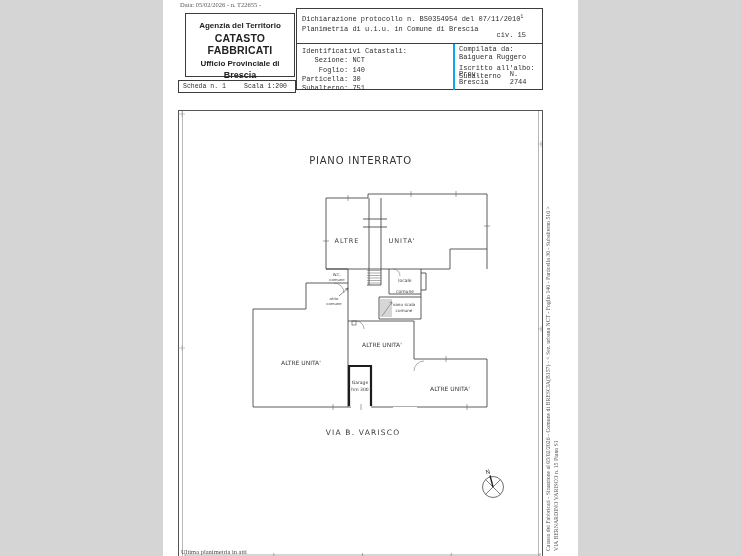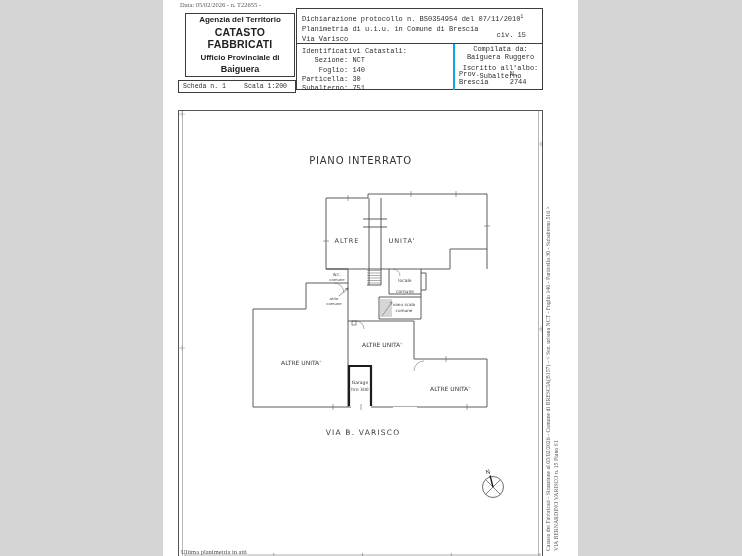--- a/index.html
+++ b/index.html
@@ -12,21 +12,21 @@
 
   .top-note{
     position:absolute;left:17px;top:1px;
     font-family:"Liberation Serif",serif;font-size:6.5px;color:#5a5a5a;white-space:nowrap;
   }
 
   .agency-box{
     position:absolute;left:22px;top:13px;width:108px;height:62px;
     border:1px solid #3c3c3c;text-align:center;color:#222;
   }
-  .agency-box .l1{margin-top:1px;font-size:8px;font-weight:bold;}
+  .agency-box .l1{margin-top:7px;font-size:8px;font-weight:bold;}
   .agency-box .l2{margin-top:2px;font-size:10.5px;font-weight:bold;letter-spacing:0.2px;}
   .agency-box .l3{margin-top:3px;font-size:8px;font-weight:bold;text-align:center;}
   .agency-box .l4{margin-top:2px;font-size:9px;font-weight:bold;}
 
   .scheda-box{
     position:absolute;left:15px;top:80px;width:118px;height:13px;
     border:1px solid #3c3c3c;box-sizing:border-box;
     display:flex;align-items:center;justify-content:space-between;
     padding:0 8px 0 4px;
     font-family:"Liberation Mono",monospace;font-size:6.5px;color:#2f2f2f;white-space:nowrap;
@@ -38,21 +38,21 @@
     font-family:"Liberation Mono",monospace;font-size:7px;color:#2f2f2f;
   }
   .decl-top{position:relative;height:35px;border-bottom:1px solid #3c3c3c;box-sizing:border-box;padding:3px 0 0 5px;}
   .decl-top .dl{margin-top:2px;white-space:nowrap;}
   .decl-top sup{font-size:4.5px;}
   .decl-top .civ{position:absolute;right:16px;top:22px;}
   .decl-bottom{display:flex;height:46px;}
   .col-ident{width:158px;border-right:2px solid #0ea5e9;box-sizing:border-box;padding:2px 0 0 5px;}
   .col-ident .row{white-space:pre;margin-top:1.2px;}
   .col-comp{position:relative;flex:1;padding:2px 0 0 4px;}
-  .col-comp .row{white-space:nowrap;line-height:7.5px;text-align:center;}
+  .col-comp .row{white-space:nowrap;line-height:7.5px;}
   .col-comp .gap{margin-top:4px;}
   .col-comp .prov-row{position:absolute;left:4px;right:5px;bottom:4px;display:flex;justify-content:space-between;}
 
   .main-frame{
     position:absolute;left:15px;top:110px;width:365px;height:479px;
     border:1px solid #555;box-sizing:border-box;
   }
   .inner-line{position:absolute;top:0;bottom:0;width:1px;background:#b9b9b9;}
   .inner-line.left{left:3px;}
   .inner-line.right{right:3px;}
@@ -87,33 +87,32 @@
 <body style="background: rgb(213, 213, 213);">
 
 <div class="paper">
 
   <div class="top-note">Data: 05/02/2026 - n. T22655 -</div>
 
   <div class="agency-box">
     <div class="l1">Agenzia del Territorio</div>
     <div class="l2">CATASTO FABBRICATI</div>
     <div class="l3">Ufficio Provinciale di</div>
-    <div class="l4">Baiguera</div>
+    <div class="l4">Brescia</div>
   </div>
 
   <div class="scheda-box">
     <span>Scheda n. 1</span>
     <span>Scala 1:200</span>
   </div>
 
   <div class="decl-box">
     <div class="decl-top">
       <div class="dl"><span>Dichiarazione protocollo n. BS0354954 del  07/11/2010</span><sup>1</sup></div>
       <div class="dl">Planimetria di u.i.u. in Comune di Brescia</div>
-      <div class="dl">Via Varisco</div>
       <div class="civ">civ. 15</div>
     </div>
     <div class="decl-bottom">
       <div class="col-ident">
         <div class="row">Identificativi Catastali:</div>
         <div class="row">   Sezione: NCT</div>
         <div class="row">    Foglio: 140</div>
         <div class="row">Particella: 30</div>
         <div class="row">Subalterno: 751</div>
       </div>

